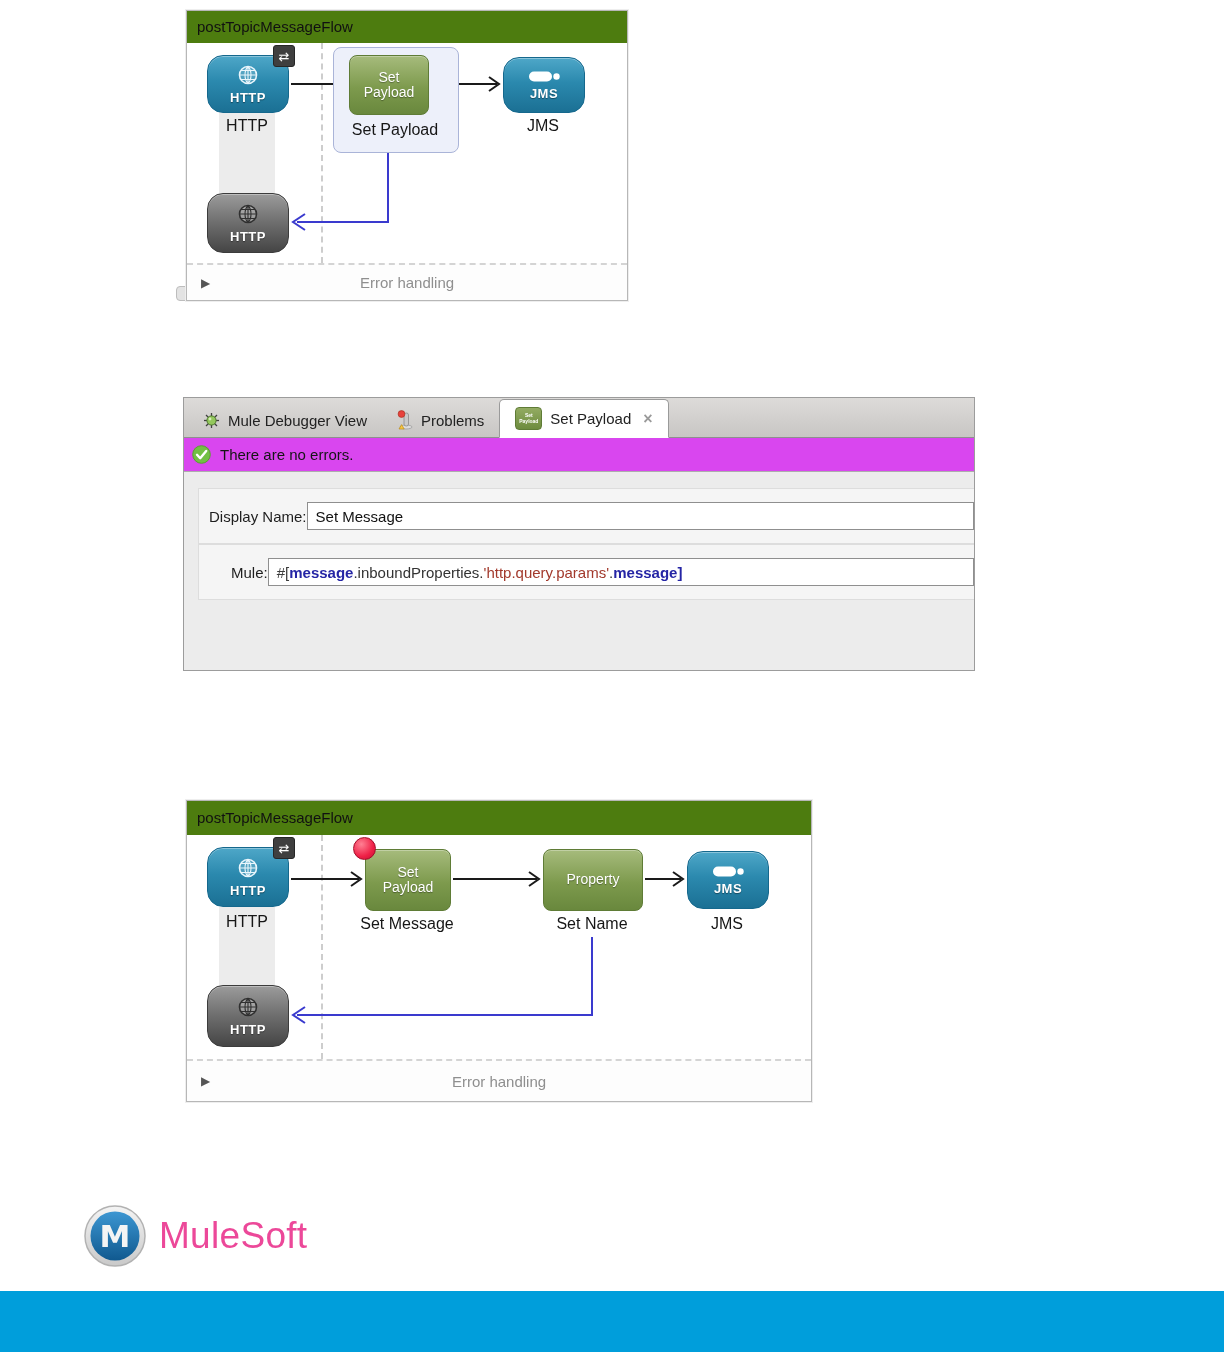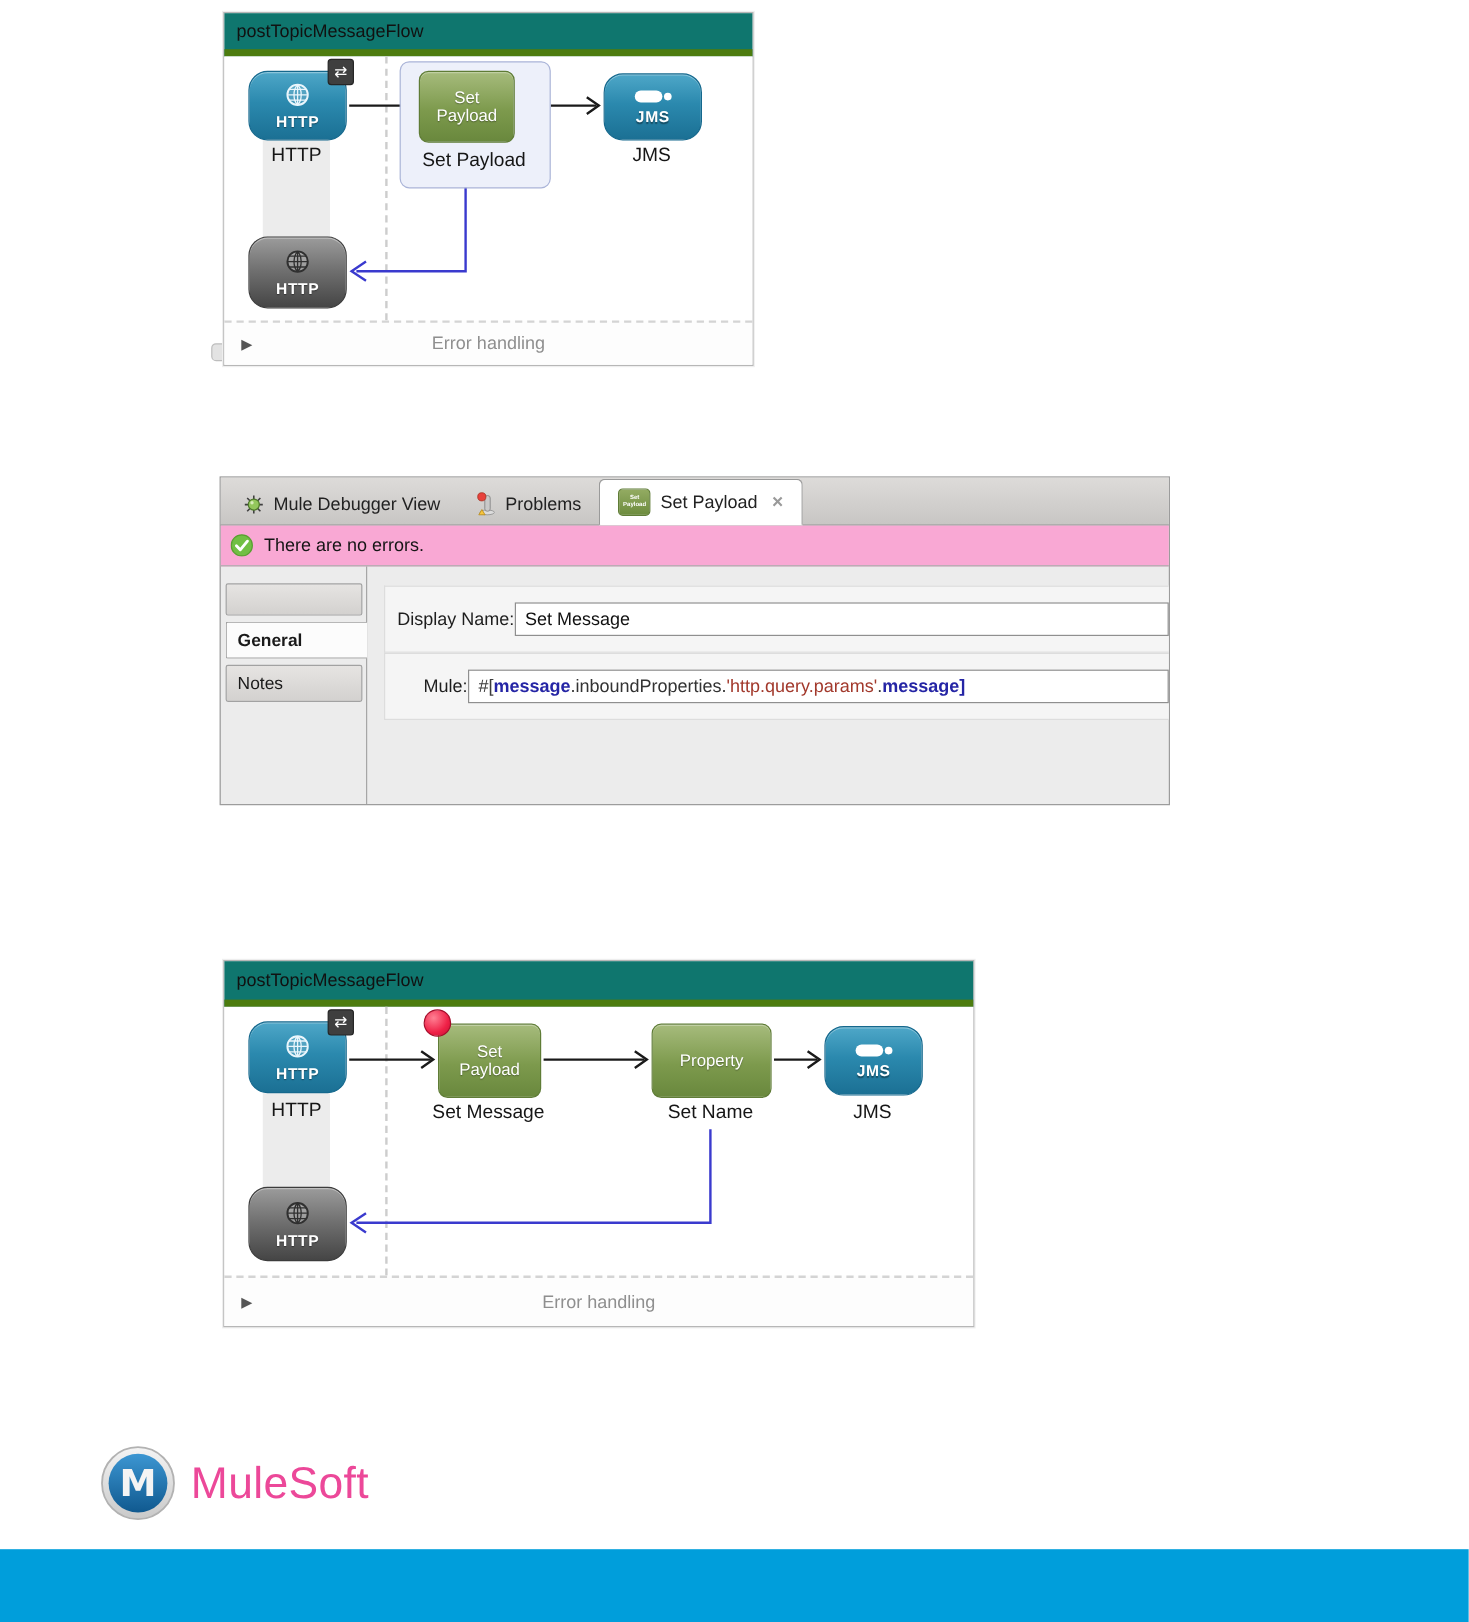--- a/index.html
+++ b/index.html
@@ -3,21 +3,21 @@
 <meta charset="utf-8">
 <style>
   html,body{margin:0;padding:0;background:#fff;}
   body{
     width:1224px;height:1352px;position:relative;overflow:hidden;
     font-family:"Liberation Sans","DejaVu Sans",sans-serif;
     -webkit-font-smoothing:antialiased;color:#1a1a1a;
   }
   
   .flow{position:absolute;border:1px solid #b7b7b7;background:#fff;box-shadow:0 0 0 1px #eee;}
-  .flow-header{height:30px;background:#0f766e;border-bottom:6px solid #4d7c0f;
+  .flow-header{height:30px;background:#4d7c0f;border-bottom:2px solid #4d7c0f;
     display:flex;align-items:center;padding-left:10px;font-size:15px;color:#111;}
   .flow-body{position:relative;background:#fff;}
   .dashed-v{position:absolute;width:0;border-left:2px dashed #cdcdcd;top:0;}
   .error-strip{position:relative;border-top:2px dashed #d4d4d4;background:#fdfdfd;
     display:flex;align-items:center;justify-content:center;}
   .error-strip .err-label{font-size:15px;color:#8f8f8f;}
   .tri{position:absolute;left:14px;font-size:12px;color:#555;}
   .band{position:absolute;background:#ececec;}
   .node{position:absolute;display:flex;flex-direction:column;align-items:center;justify-content:center;gap:2px;}
   .node-blue{background:linear-gradient(180deg,#4ea7c8 0%,#2b89ae 45%,#1b7094 100%);
@@ -42,21 +42,21 @@
   .dbg{position:absolute;left:183px;top:397px;width:790px;height:272px;border:1px solid #9c9c9c;background:#ececec;}
   .tabbar{display:flex;align-items:flex-end;height:39px;background:linear-gradient(#dddbd9,#c8c6c4);
     border-bottom:1px solid #8f8f8f;padding:0 4px;}
   .tab{display:flex;align-items:center;gap:8px;padding:0 15px;height:34px;font-size:15px;color:#222;}
   .tab.active{background:#fff;border:1px solid #9a9a9a;border-bottom:1px solid #fff;
     border-radius:5px 5px 0 0;height:37px;margin-bottom:-1px;}
   .mini-sp{width:25px;height:21px;border-radius:4px;display:flex;align-items:center;justify-content:center;
     background:linear-gradient(180deg,#93ab62,#6d8c3e);border:1px solid #5f7c36;}
   .mini-sp span{font-size:5px;line-height:1.15;white-space:pre-line;color:#fff;font-weight:bold;text-align:center;}
   .close-x{color:#9a9a9a;font-size:16px;font-weight:bold;margin-left:4px;}
-  .statusrow{height:33px;background:#f9a8d4;border-bottom:1px solid #adadad;display:flex;align-items:center;gap:9px;padding-left:8px;}
+  .statusrow{height:33px;background:#d946ef;border-bottom:1px solid #adadad;display:flex;align-items:center;gap:9px;padding-left:8px;}
   .statusrow .msg{font-size:15px;color:#151515;}
   .dbg-body{display:flex;height:198px;}
   .side{width:122px;border-right:1px solid #a6a6a6;padding-top:14px;box-sizing:border-box;}
   .side-box{height:25px;margin:0 3px 5px 4px;border:1px solid #a2a2a2;border-radius:2px;
     background:linear-gradient(#e6e4e2,#d3d1cf);}
   .side-tab{height:29px;margin:0 0 5px 4px;display:flex;align-items:center;padding-left:9px;font-size:14.5px;
     border:1px solid #a2a2a2;border-radius:2px 0 0 2px;}
   .side-tab.sel{background:#fcfcfc;font-weight:bold;border-right:none;margin-right:-1px;}
   .side-tab.plain{background:linear-gradient(#e6e4e2,#d3d1cf);margin-right:3px;border-radius:2px;}
   .content{flex:1;padding:16px 0 0 14px;box-sizing:border-box;}
@@ -182,29 +182,20 @@
 
   <div class="statusrow">
     <svg width="19" height="19" viewBox="0 0 19 19">
       <circle cx="9.5" cy="9.5" r="8.8" fill="#72bf44" stroke="#58a030" stroke-width="1"></circle>
       <path d="M5 9.8 l3.2 3.4 L14.2 6" stroke="#fff" stroke-width="2.4" fill="none" stroke-linecap="round" stroke-linejoin="round"></path>
     </svg>
     <span class="msg">There are no errors.</span>
   </div>
 
   <div class="dbg-body">
-    <div class="side">
-      <div class="side-box"></div>
-      <div class="side-tab sel">
-        <span>General</span>
-      </div>
-      <div class="side-tab plain">
-        <span>Notes</span>
-      </div>
-    </div>
     <div class="content">
       <div class="form-row">
         <label>Display Name:</label>
         <input class="tinput" type="text" value="Set Message" style="">
       </div>
       <div class="form-row val-row">
         <label>Mule:</label>
         <div class="tinput expr">
           <span class="e-dark">#[</span>
             <span class="e-navy">message</span>

